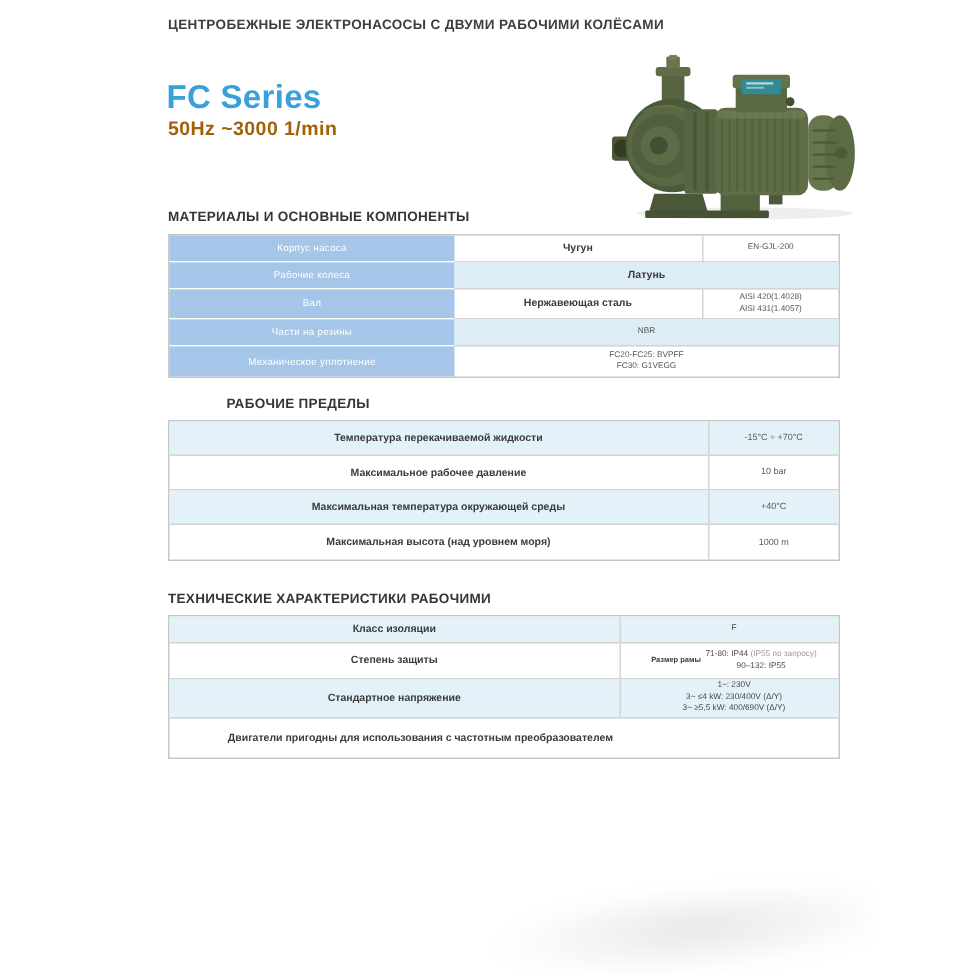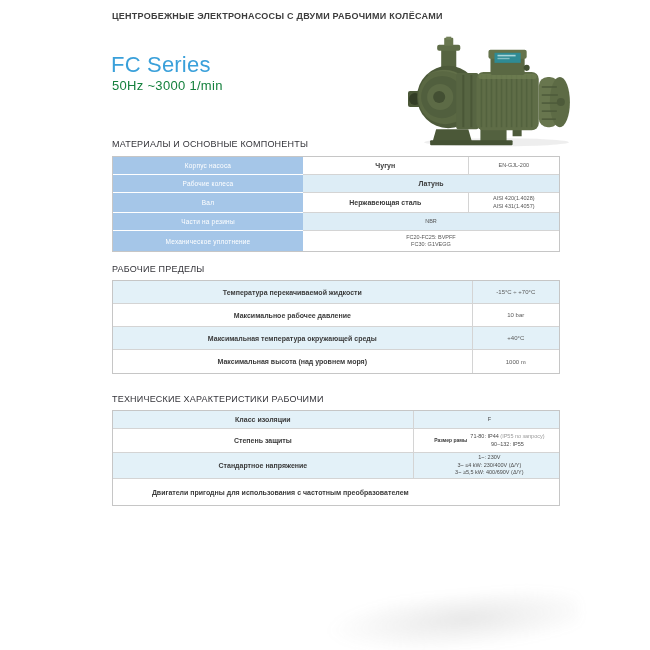--- a/index.html
+++ b/index.html
@@ -12,38 +12,38 @@
     -webkit-font-smoothing:antialiased;
   }
 
   
   .doc-title {
     position:absolute; left:112px; top:11px; width:360px;
     font-size:9px; font-weight:bold; color:#3d3d3d; letter-spacing:.25px;
   }
   .series-title {
     position:absolute; left:111px; top:52px;
-    font-size:22px; font-weight:normal; color:#3aa0da; letter-spacing:.2px;
+    font-size:22px; font-weight:bold; color:#3aa0da; letter-spacing:.2px;
   }
   .series-subtitle {
     position:absolute; left:112px; top:78px;
-    font-size:13px; font-weight:normal; color:#15803d; letter-spacing:.3px;
+    font-size:13px; font-weight:bold; color:#a16207; letter-spacing:.3px;
   }
 
   
   .product-photo { position:absolute; left:408px; top:36px; width:176px; height:112px; }
   .product-photo svg { width:100%; height:100%; }
 
   
   .section-heading {
     position:absolute; left:112px;
-    font-size:9px; font-weight:normal; color:#34343a; letter-spacing:.2px;
+    font-size:9px; font-weight:bold; color:#34343a; letter-spacing:.2px;
   }
   #sec1-h { top:139px; }
-  #sec2-h { top:264px; }
+  #sec2-h { top:264px;margin-left:39px; }
   #sec3-h { top:394px; }
 
   
   .tbl {
     position:absolute; left:112px; width:448px;
     border:1px solid #c6c6c6; box-sizing:border-box; background:#fff;
   }
   .tbl .row { display:flex; box-sizing:border-box; }
   .tbl .cell { box-sizing:border-box; display:flex; align-items:center; justify-content:center; text-align:center; }
   .pre { white-space:pre-line; }

